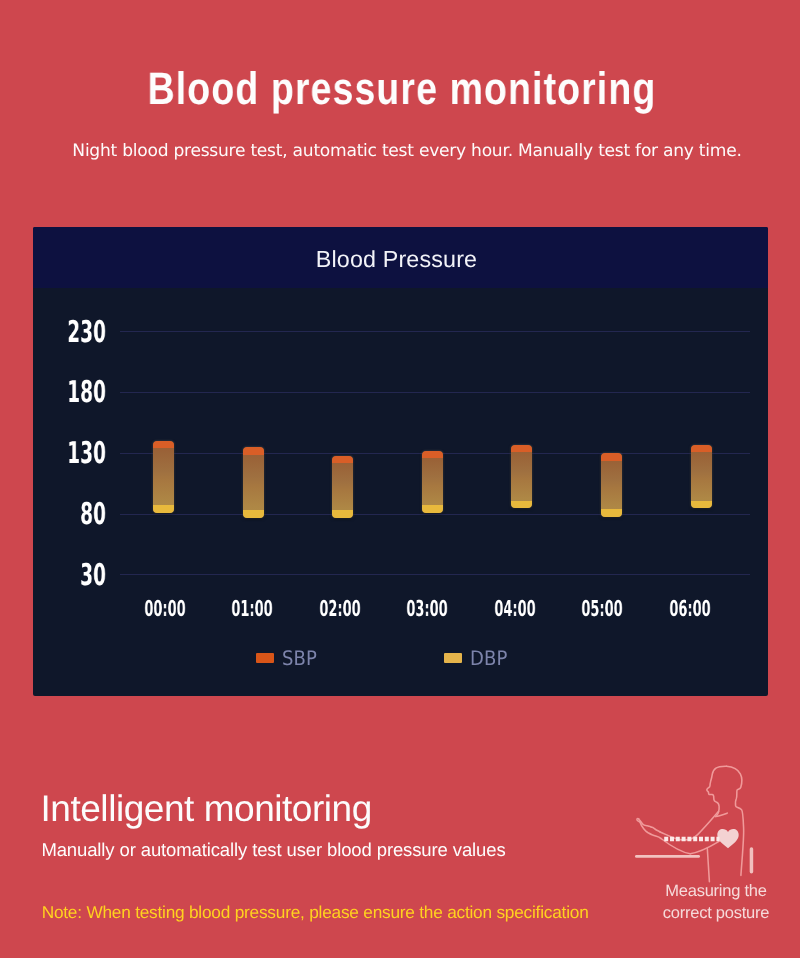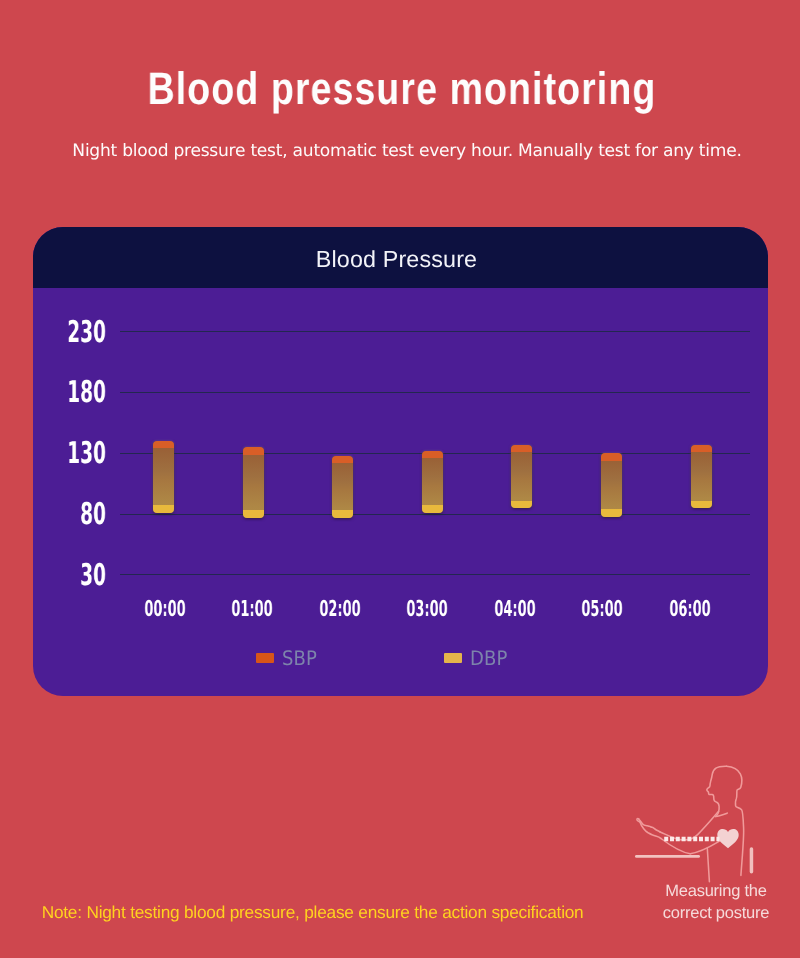--- a/index.html
+++ b/index.html
@@ -12,21 +12,21 @@
   .title{position:absolute;left:2px;top:65px;width:800px;text-align:center;
          font-size:45.5px;font-weight:bold;color:#fdfdfd;letter-spacing:1.4px;
          line-height:48px;transform:scaleX(0.822);transform-origin:center top;
          will-change:transform;}
   .subtitle{position:absolute;left:4px;top:141px;width:806px;text-align:center;
             font-family:"DejaVu Sans",sans-serif;
             font-size:17.1px;color:#fdfbfb;line-height:20px;letter-spacing:-0.255px;}
 
   
   .card{position:absolute;left:33px;top:227px;width:735px;height:469px;
-        background:#4c1d95;border-radius:30px;overflow:hidden;}
+        background:#0f172a;border-radius:2px;overflow:hidden;}
   .card-head{position:absolute;left:0;top:0;width:735px;height:60.5px;
              background:#0d1140;}
   .card-head .t{position:absolute;left:0;top:2px;width:727px;height:61px;
                 display:flex;align-items:center;justify-content:center;
                 color:#f2f3f8;font-size:23.3px;letter-spacing:0.15px;}
 
   .plot{position:absolute;left:0;top:60.5px;width:606px;height:408px;}
   .grid{position:absolute;left:87px;width:630px;height:1px;
         background:#232750;}
 
@@ -144,21 +144,23 @@
           <div class="sw" style="background:#d85518"></div>
           <div class="lbl">SBP</div>
         </div>
         <div class="lg" style="left: 411.3px;">
           <div class="sw" style="background:#e5b44b"></div>
           <div class="lbl">DBP</div>
         </div>
       </div>
   </div>
 
-  <div class="note">Note: Night testing blood pressure, please ensure the action specification</div>
+  <div class="h2">Intelligent monitoring</div>
+  <div class="p1">Manually or automatically test user blood pressure values</div>
+  <div class="note">Note: When testing blood pressure, please ensure the action specification</div>
 
   <div class="illus">
     <svg viewBox="0 0 170 128" width="170" height="128" fill="none">
       <g stroke="#f09a9a" stroke-width="1.55" stroke-linecap="round" stroke-linejoin="round" fill="none">
 
         <path d="M108.5 8.2
                  C104.0 8.1 99.8 8.8 97.9 10.1
                  C95.4 11.9 94.6 13.8 94.3 16.2
                  C93.9 19.3 93.2 21.7 92.6 23.6
                  C92.2 25.0 92.0 26.4 92.0 27.5

